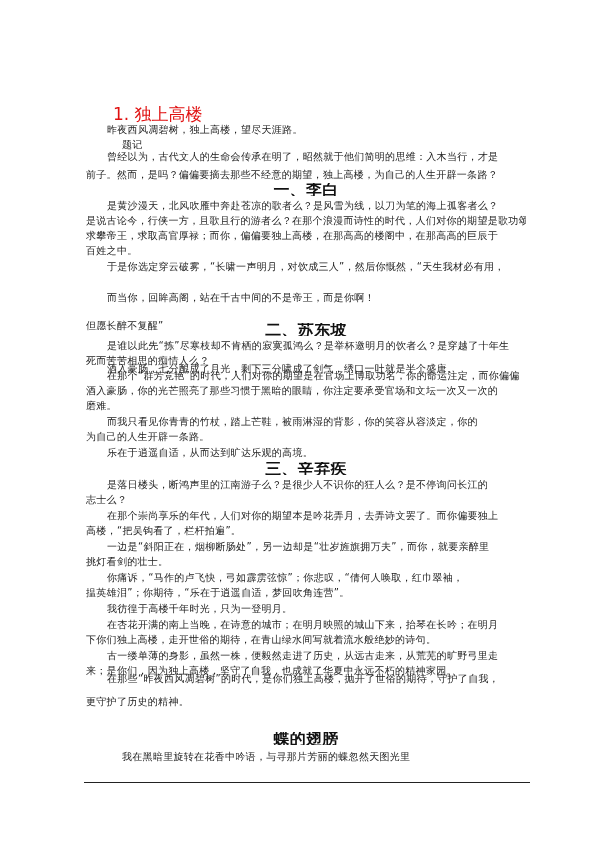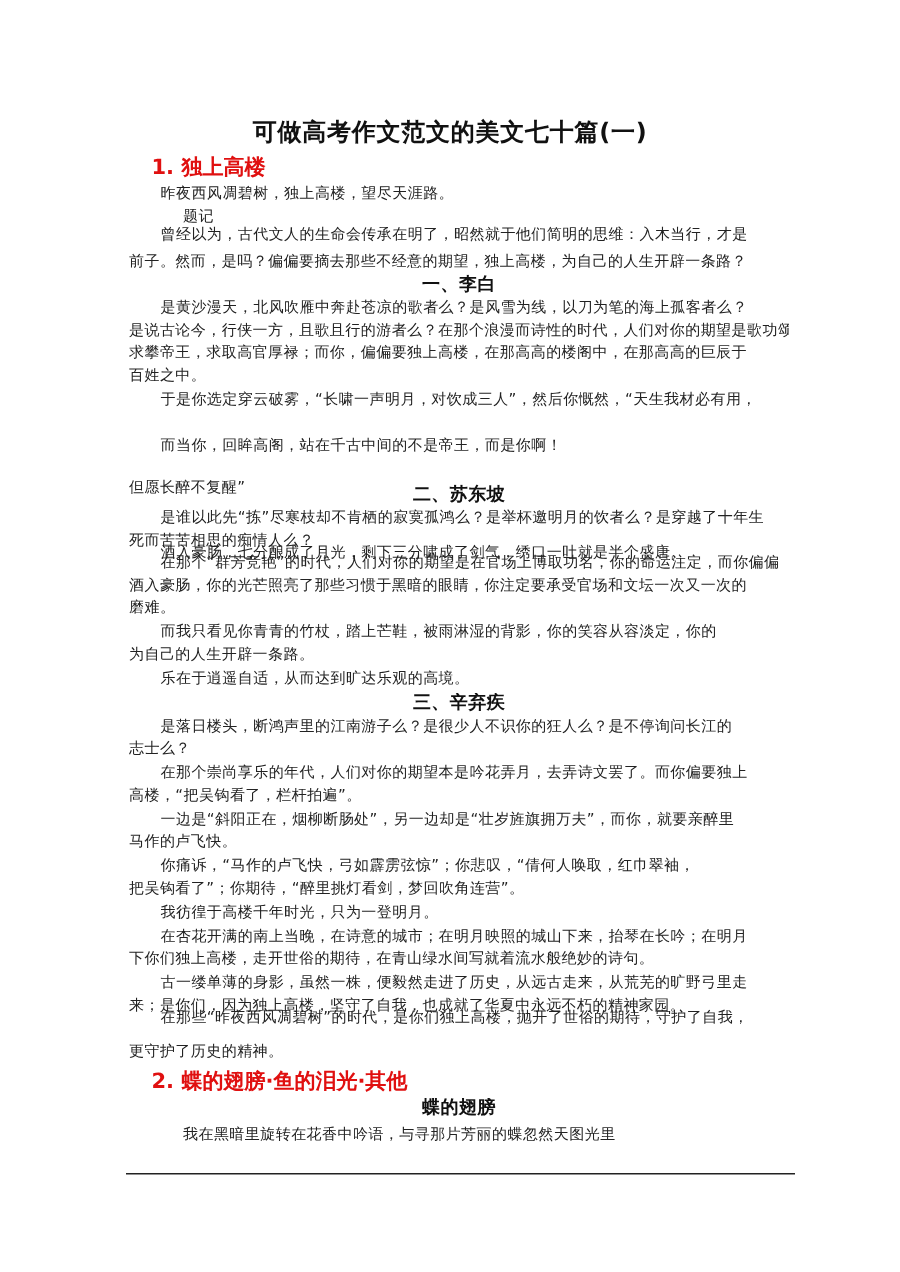--- a/index.html
+++ b/index.html
@@ -1,34 +1,33 @@
 <!DOCTYPE html>
 <html><head>
 <meta charset="utf-8">
 <style>
   html, body { margin: 0; padding: 0; background: #ffffff; }
   body { width: 600px; height: 848px; position: relative; overflow: hidden;
          font-family: "DejaVu Sans", "Liberation Sans", sans-serif; color: #111; }
   .page { position: absolute; left: 0; top: 0; width: 600px; height: 848px; }
   .title { position: absolute; left: 0; width: 600px; top: 78px; text-align: center;
            font-size: 16px; font-weight: bold; letter-spacing: 0.5px; color: #111; }
-  .sec-head { position: absolute; left: 101px; font-size: 14px; font-weight: bold; color: #e01010; }
+  .sec-head { position: absolute; left: 113px; font-size: 17px; font-weight: normal; color: #e01010; }
   .line { position: absolute; left: 86px; width: 440px; font-size: 10px; line-height: 13px;
           white-space: nowrap; overflow: hidden; color: #222; letter-spacing: 0.3px; }
   .indent1 { left: 107px; width: 420px; }
   .indent2 { left: 122px; width: 405px; }
   .center { left: 86px; width: 440px; text-align: center; }
-  .sub-head { font-weight: bold; font-size: 12px; color: #111; }
+  .sub-head { font-weight: bold; font-size: 16px; color: #111; }
   .rule { position: absolute; left: 84px; width: 446px; top: 782px; height: 1px; background: #222; }
 </style>
 </head>
 <body>
 
 <div class="page">
-  <div class="title">可做高考作文范文的美文七十篇(一)</div>
 
   <div class="sec-head" style="top:103px;">1. 独上高楼</div>
   <div id="sec0">
       <div class="line indent1" style="top: 123px;">昨夜西风凋碧树，独上高楼，望尽天涯路。</div>
       <div class="line indent2" style="top: 138px;">题记</div>
       <div class="line indent1" style="top: 150px;">曾经以为，古代文人的生命会传承在明了，昭然就于他们简明的思维：入木当行，才是</div>
       <div class="line line" style="top: 168px;">前子。然而，是吗？偏偏要摘去那些不经意的期望，独上高楼，为自己的人生开辟一条路？</div>
       <div class="line center sub-head" style="top: 183px;">一、李白</div>
       <div class="line indent1" style="top: 199px;">是黄沙漫天，北风吹雁中奔赴苍凉的歌者么？是风雪为线，以刀为笔的海上孤客者么？</div>
       <div class="line line" style="top: 214px;">是说古论今，行侠一方，且歌且行的游者么？在那个浪漫而诗性的时代，人们对你的期望是歌功颂德，</div>
@@ -46,32 +45,31 @@
       <div class="line line" style="top: 399px;">磨难。</div>
       <div class="line indent1" style="top: 415px;">而我只看见你青青的竹杖，踏上芒鞋，被雨淋湿的背影，你的笑容从容淡定，你的</div>
       <div class="line line" style="top: 430px;">为自己的人生开辟一条路。</div>
       <div class="line indent1" style="top: 446px;">乐在于逍遥自适，从而达到旷达乐观的高境。</div>
       <div class="line center sub-head" style="top: 462px;">三、辛弃疾</div>
       <div class="line indent1" style="top: 478px;">是落日楼头，断鸿声里的江南游子么？是很少人不识你的狂人么？是不停询问长江的</div>
       <div class="line line" style="top: 493px;">志士么？</div>
       <div class="line indent1" style="top: 509px;">在那个崇尚享乐的年代，人们对你的期望本是吟花弄月，去弄诗文罢了。而你偏要独上</div>
       <div class="line line" style="top: 524px;">高楼，“把吴钩看了，栏杆拍遍”。</div>
       <div class="line indent1" style="top: 540px;">一边是“斜阳正在，烟柳断肠处”，另一边却是“壮岁旌旗拥万夫”，而你，就要亲醉里</div>
-      <div class="line line" style="top: 555px;">马作的卢飞快。</div>
+      <div class="line line" style="top: 555px;">挑灯看剑的壮士。</div>
       <div class="line indent1" style="top: 571px;">你痛诉，“马作的卢飞快，弓如霹雳弦惊”；你悲叹，“倩何人唤取，红巾翠袖，</div>
-      <div class="line line" style="top: 586px;">把吴钩看了”；你期待，“醉里挑灯看剑，梦回吹角连营”。</div>
+      <div class="line line" style="top: 586px;">揾英雄泪”；你期待，“乐在于逍遥自适，梦回吹角连营”。</div>
       <div class="line indent1" style="top: 602px;">我彷徨于高楼千年时光，只为一登明月。</div>
       <div class="line indent1" style="top: 618px;">在杏花开满的南上当晚，在诗意的城市；在明月映照的城山下来，抬琴在长吟；在明月</div>
       <div class="line line" style="top: 633px;">下你们独上高楼，走开世俗的期待，在青山绿水间写就着流水般绝妙的诗句。</div>
       <div class="line indent1" style="top: 649px;">古一缕单薄的身影，虽然一株，便毅然走进了历史，从远古走来，从荒芜的旷野弓里走</div>
       <div class="line line" style="top: 664px;">来；是你们，因为独上高楼，坚守了自我，也成就了华夏中永远不朽的精神家园。</div>
       <div class="line indent1" style="top: 672px;">在那些“昨夜西风凋碧树”的时代，是你们独上高楼，抛开了世俗的期待，守护了自我，</div>
       <div class="line line" style="top: 695px;">更守护了历史的精神。</div>
     </div>
 
-  <div class="sec-head" style="top:712px;">2. 蝶的翅膀·鱼的泪光·其他</div>
   <div id="sec1">
       <div class="line center sub-head" style="top: 732px;">蝶的翅膀</div>
       <div class="line indent2" style="top: 750px;">我在黑暗里旋转在花香中吟语，与寻那片芳丽的蝶忽然天图光里</div>
     </div>
 
   <div class="rule"></div>
 </div>
 
 </body></html>

